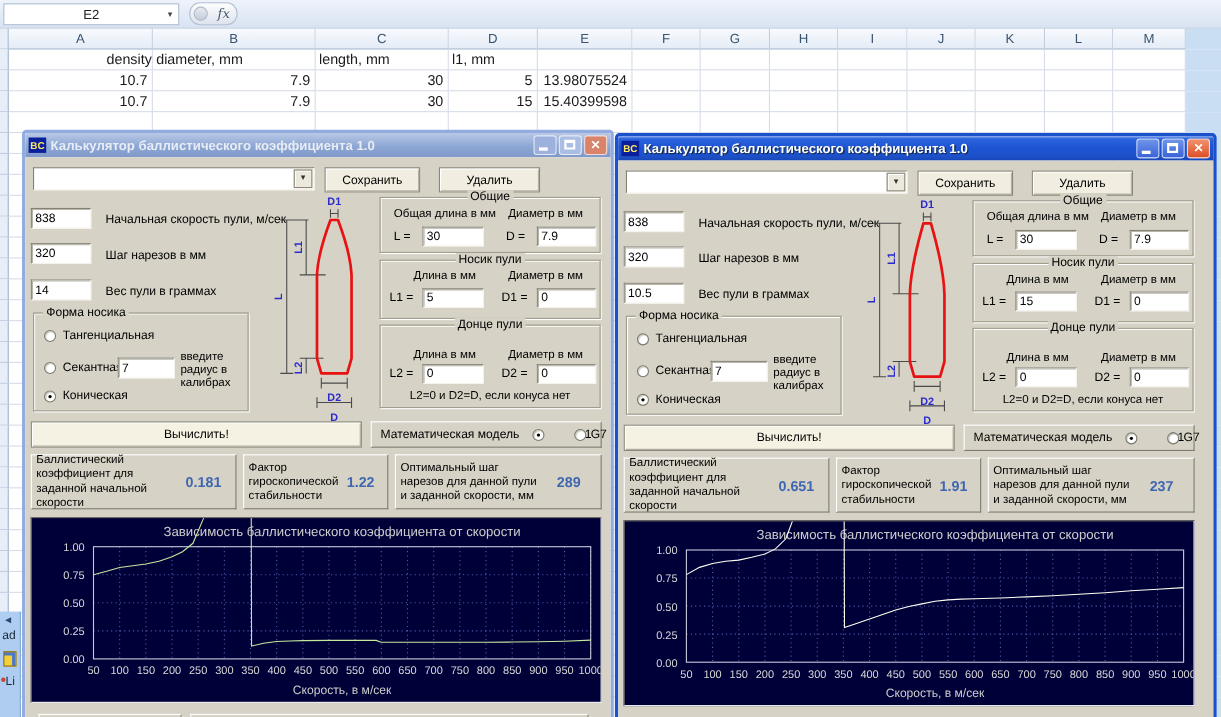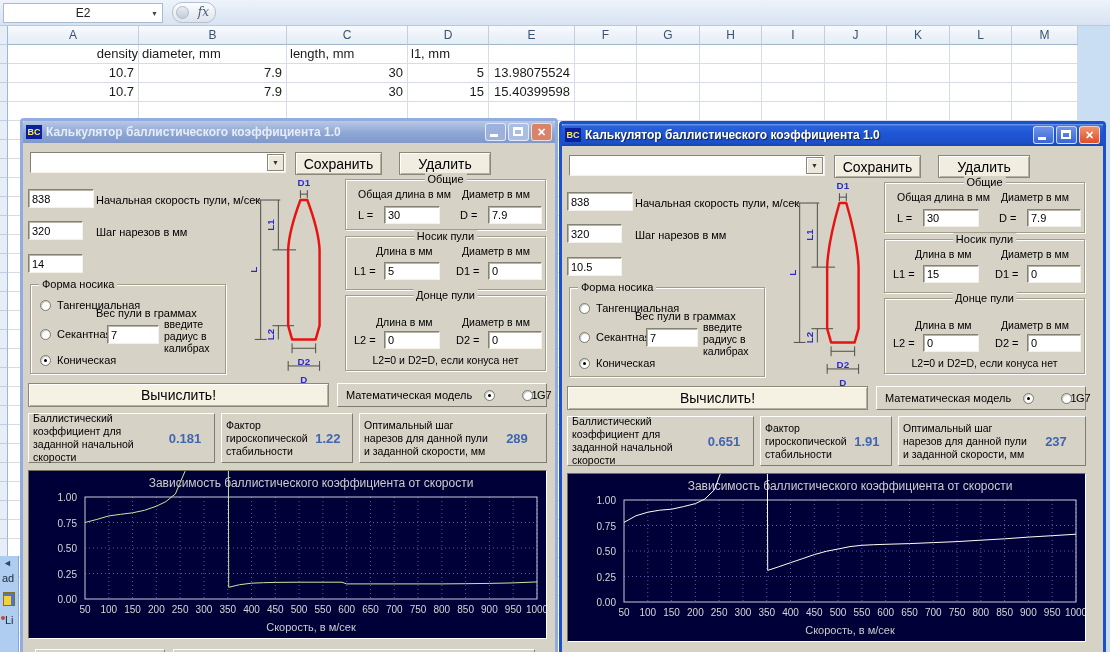--- a/index.html
+++ b/index.html
@@ -70,34 +70,34 @@
          border-top-width:3px;background:transparent;}
   .g-x{position:absolute;inset:0;color:#fff;font-size:11px;font-weight:bold;line-height:17px;text-align:center;}
   .client{position:relative;height:512px;background:#d6d2c6;overflow:hidden;}
 
   .tb{position:absolute;background:#fff;border:1px solid;border-color:#848274 #f4f2ea #f4f2ea #848274;
       box-shadow:inset 1px 1px 0 #b8b5a8;font-family:"Liberation Sans",sans-serif;font-size:11px;
       padding:0 3px;outline:none;color:#000;}
   .lbl{position:absolute;font-size:11px;color:#000;white-space:nowrap;}
   .btn{position:absolute;background:#f1eee1;border:1px solid #8a887b;
        box-shadow:inset 1px 1px 0 #fff,inset -1px -1px 0 #b4b1a2;font-family:"Liberation Sans",sans-serif;
-       font-size:14px;color:#000;}
+       font-size:11px;color:#000;}
   .combo{position:absolute;left:7px;top:9px;width:256px;height:21px;background:#fff;border:1px solid;
          border-color:#848274 #f4f2ea #f4f2ea #848274;}
   .combo-btn{position:absolute;right:1px;top:1px;width:17px;height:17px;background:#ece9dc;
              border:1px solid #8a887b;box-shadow:inset 1px 1px 0 #fff;font-size:7px;color:#333;
              text-align:center;line-height:16px;}
   .btn.save{left:272px;top:9px;width:87px;height:23px;}
   .btn.del{left:376px;top:9px;width:92px;height:23px;}
-  .f-speed{left:5px;top:46px;width:66px;height:19px;}
+  .f-speed{left:5px;top:46px;width:55px;height:19px;}
   .l-speed{left:73px;top:51px;}
   .f-twist{left:5px;top:78px;width:55px;height:19px;}
   .l-twist{left:73px;top:83px;}
   .f-weight{left:5px;top:111px;width:55px;height:19px;}
-  .l-weight{left:73px;top:116px;margin-top:48px;}
+  .l-weight{left:73px;top:116px;}
 
   .grp{position:absolute;border:1px solid #a09d8d;box-shadow:1px 1px 0 #fff,inset 1px 1px 0 #fff;}
   .grp-cap{position:absolute;top:-7px;left:8px;background:#d6d2c6;padding:0 3px;font-size:11px;color:#000;}
   .grp-cap.center{left:50%;transform:translateX(-50%);white-space:nowrap;}
   .nose-grp{left:7px;top:141px;width:196px;height:90px;}
   .radio{position:absolute;width:11px;height:11px;border-radius:50%;background:#fff;
          border:1px solid #7a7a6e;box-shadow:inset 1px 1px 1px #c8c8c0;}
   .radio.on::after{content:"";position:absolute;left:3px;top:3px;width:3px;height:3px;
                    border-radius:50%;background:#000;}
   .rlbl{position:absolute;font-size:11px;color:#000;white-space:nowrap;}

